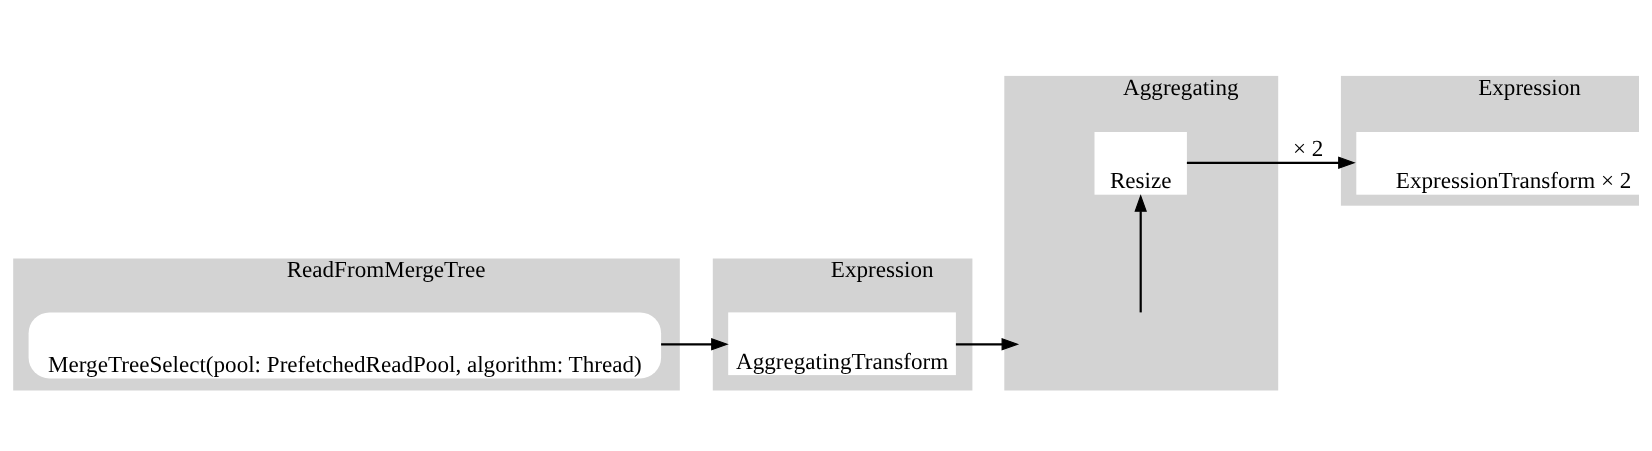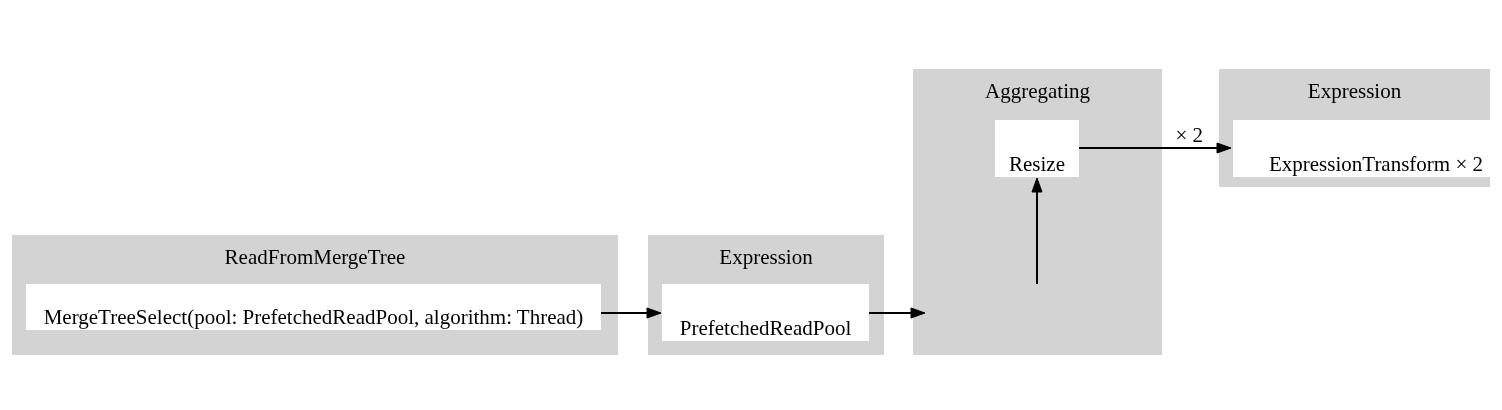--- a/index.html
+++ b/index.html
@@ -22,22 +22,22 @@
   }
   .cluster {
     position: absolute;
     background: var(--cluster-fill);
   }
   .cluster-label {
     width: 100%;
     text-align: center;
     font-size: 21px;
     line-height: 1;
-    padding-top: 12px;
     white-space: nowrap;
+    margin-left: 36px;
   }
   .node {
     position: absolute;
     background: var(--node-fill);
     display: flex;
     align-items: flex-end;
     justify-content: center;
     font-size: 21px;
     white-space: nowrap;
   }
@@ -56,21 +56,21 @@
     fill: var(--text);
   }
 
   
   .c-read   { left: 12px;   top: 235px; width: 606px; height: 120px; }
   .c-expr1  { left: 648px;  top: 235px; width: 236px; height: 120px; }
   .c-aggr   { left: 913px;  top: 69px;  width: 249px; height: 286px; }
   .c-expr2  { left: 1219px; top: 69px;  width: 271px; height: 118px; }
 
   
-  .n-merge  { left: 26px;   top: 284px; width: 575px; height: 46px; }
+  .n-merge  { left: 26px;   top: 284px; width: 575px; height: 60px; border-radius: 19px; }
   .n-expr1  { left: 662px;  top: 284px; width: 207px; height: 57px; }
   .n-aggtr  { left: 926px;  top: 284px; width: 221px; height: 57px; }
   .n-resize { left: 995px;  top: 120px; width: 84px;  height: 57px; }
   .n-expr2  { left: 1233px; top: 120px; width: 286px; height: 57px; }
 </style>
 </head>
 <body>
 
 <div class="canvas">
 
@@ -78,21 +78,21 @@
     <div class="cluster-label">ReadFromMergeTree</div>
   </div>
   <div class="node n-merge">
     <span>MergeTreeSelect(pool: PrefetchedReadPool, algorithm: Thread)</span>
   </div>
 
   <div class="cluster c-expr1">
     <div class="cluster-label">Expression</div>
   </div>
   <div class="node n-expr1">
-    <span>PrefetchedReadPool</span>
+    <span>AggregatingTransform</span>
   </div>
 
   <div class="cluster c-aggr">
     <div class="cluster-label">Aggregating</div>
   </div>
   <div class="node n-resize">
     <span>Resize</span>
   </div>
 
   <div class="cluster c-expr2">

